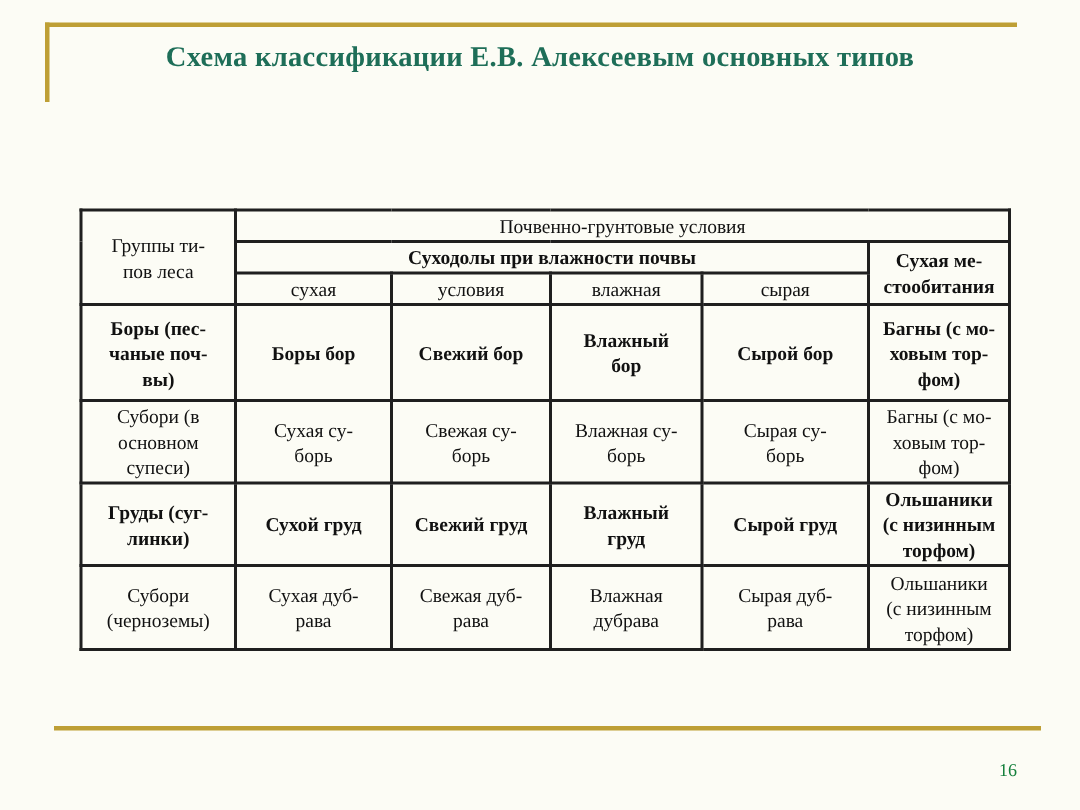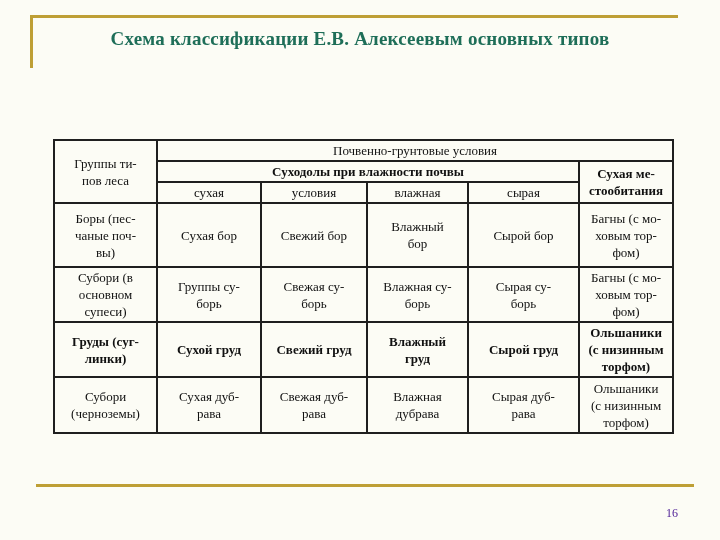--- a/index.html
+++ b/index.html
@@ -41,31 +41,31 @@
     text-align: center;
     vertical-align: middle;
     padding: 1px 2px;
     line-height: 17px;
     white-space: pre-line;
     overflow: hidden;
   }
   tr.hr1 { height: 17px; font-family: Liberation Serif, serif; }
   tr.hr2 { height: 19px; font-weight: bold; }
   tr.hr3 { height: 18px; margin-top: 26px; }
-  tr.dr1 { height: 64px; }
+  tr.dr1 { height: 64px; font-weight: bold; }
   tr.dr2 { height: 55px; }
   tr.dr3 { height: 55px; font-weight: bold; }
   tr.dr4 { height: 56px; }
   td.no-bb { border-bottom: 0 none; }
   td.no-bt { border-top: 0 none; }
 
   
   .page-num {
     position: absolute; left: 666px; top: 506px;
-    font-size: 12px; color: #4c1d95;
+    font-size: 12px; color: #15803d;
   }
 </style>
 </head>
 <body>
 
 <div class="slide">
 
   <div class="gold-top"></div>
   <div class="gold-left"></div>
 
@@ -97,34 +97,34 @@
         <td>сухая</td>
         <td>условия</td>
         <td>влажная</td>
         <td>сырая</td>
       </tr>
 
       <tr class="dr1">
         <td>Боры (пес-
 чаные поч-
 вы)</td>
-        <td>Сухая бор</td>
+        <td>Боры бор</td>
         <td>Свежий бор</td>
         <td>Влажный
 бор</td>
         <td>Сырой бор</td>
         <td class="no-bb">Багны (с мо-
 ховым тор-
 фом)</td>
       </tr>
       <tr class="dr2">
         <td>Субори (в
 основном
 супеси)</td>
-        <td>Группы су-
+        <td>Сухая су-
 борь</td>
         <td>Свежая су-
 борь</td>
         <td>Влажная су-
 борь</td>
         <td>Сырая су-
 борь</td>
         <td class="no-bt">Багны (с мо-
 ховым тор-
 фом)</td>

